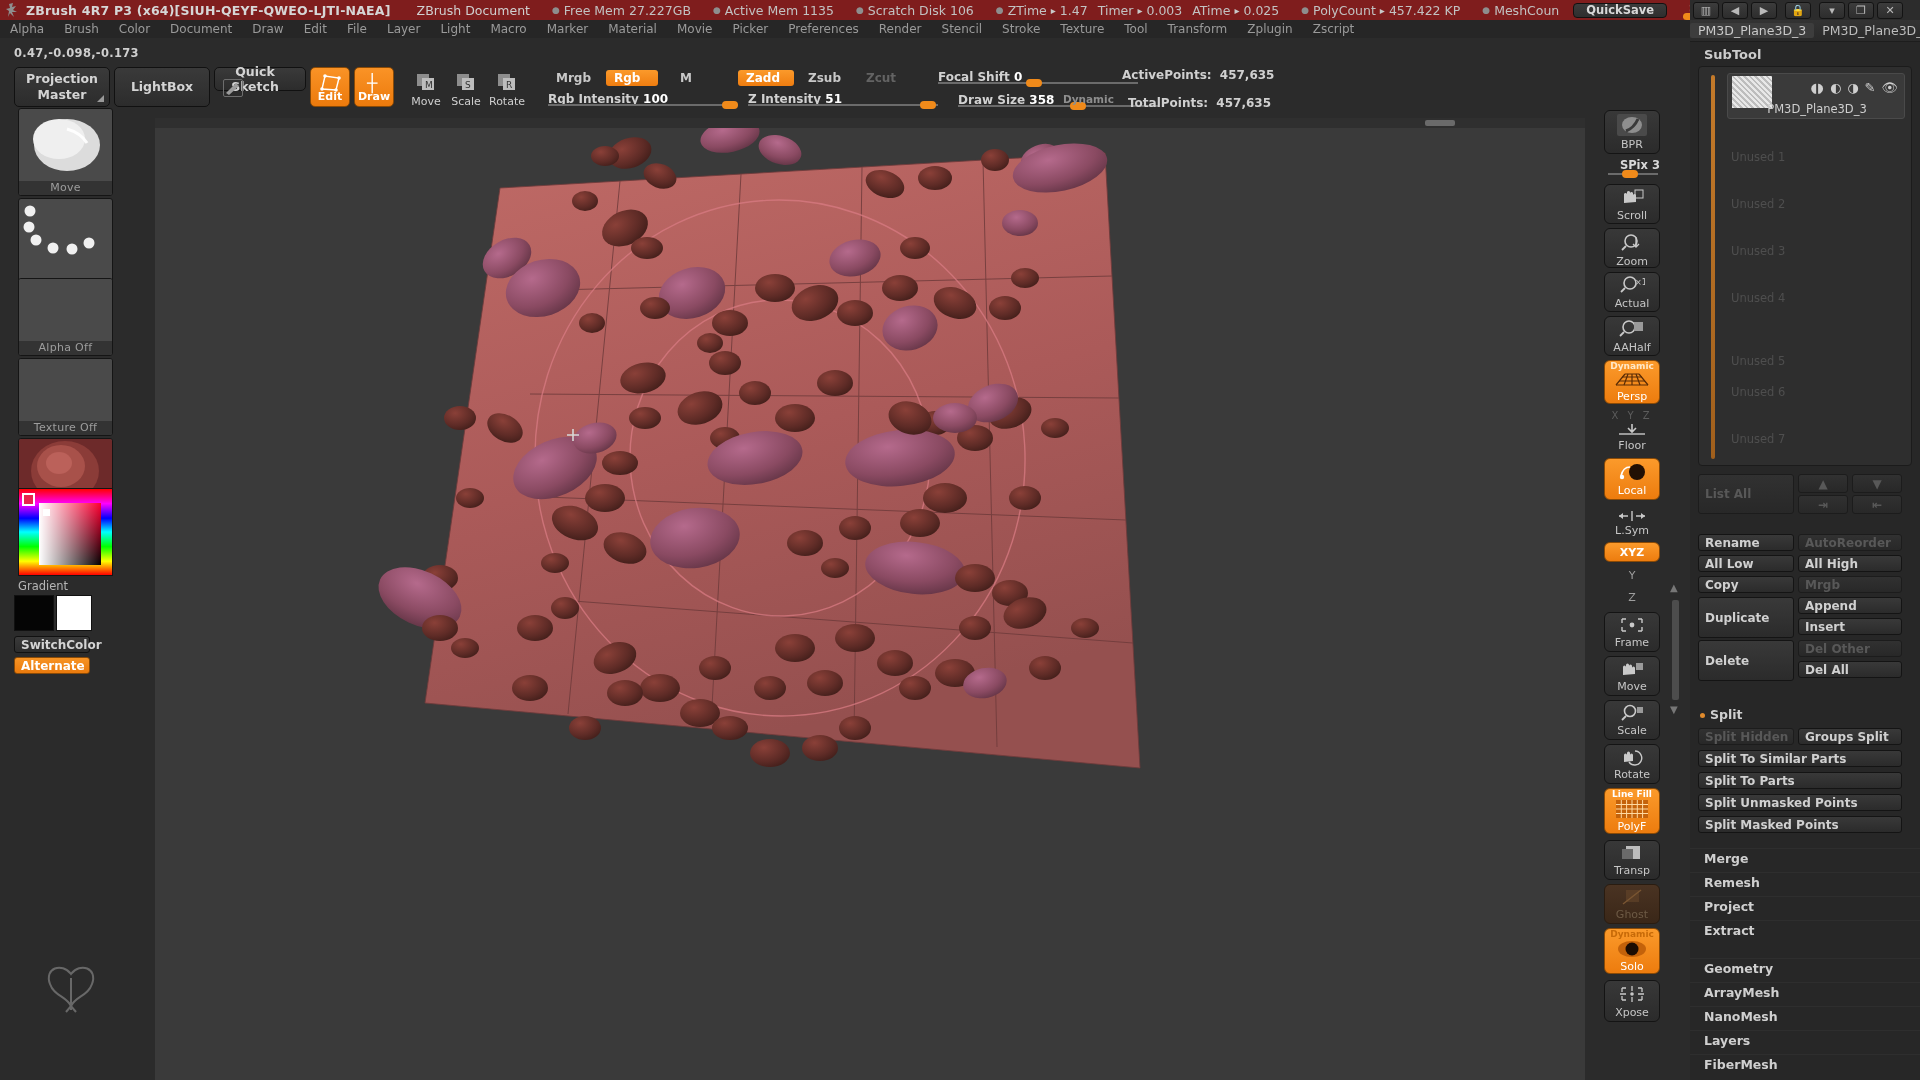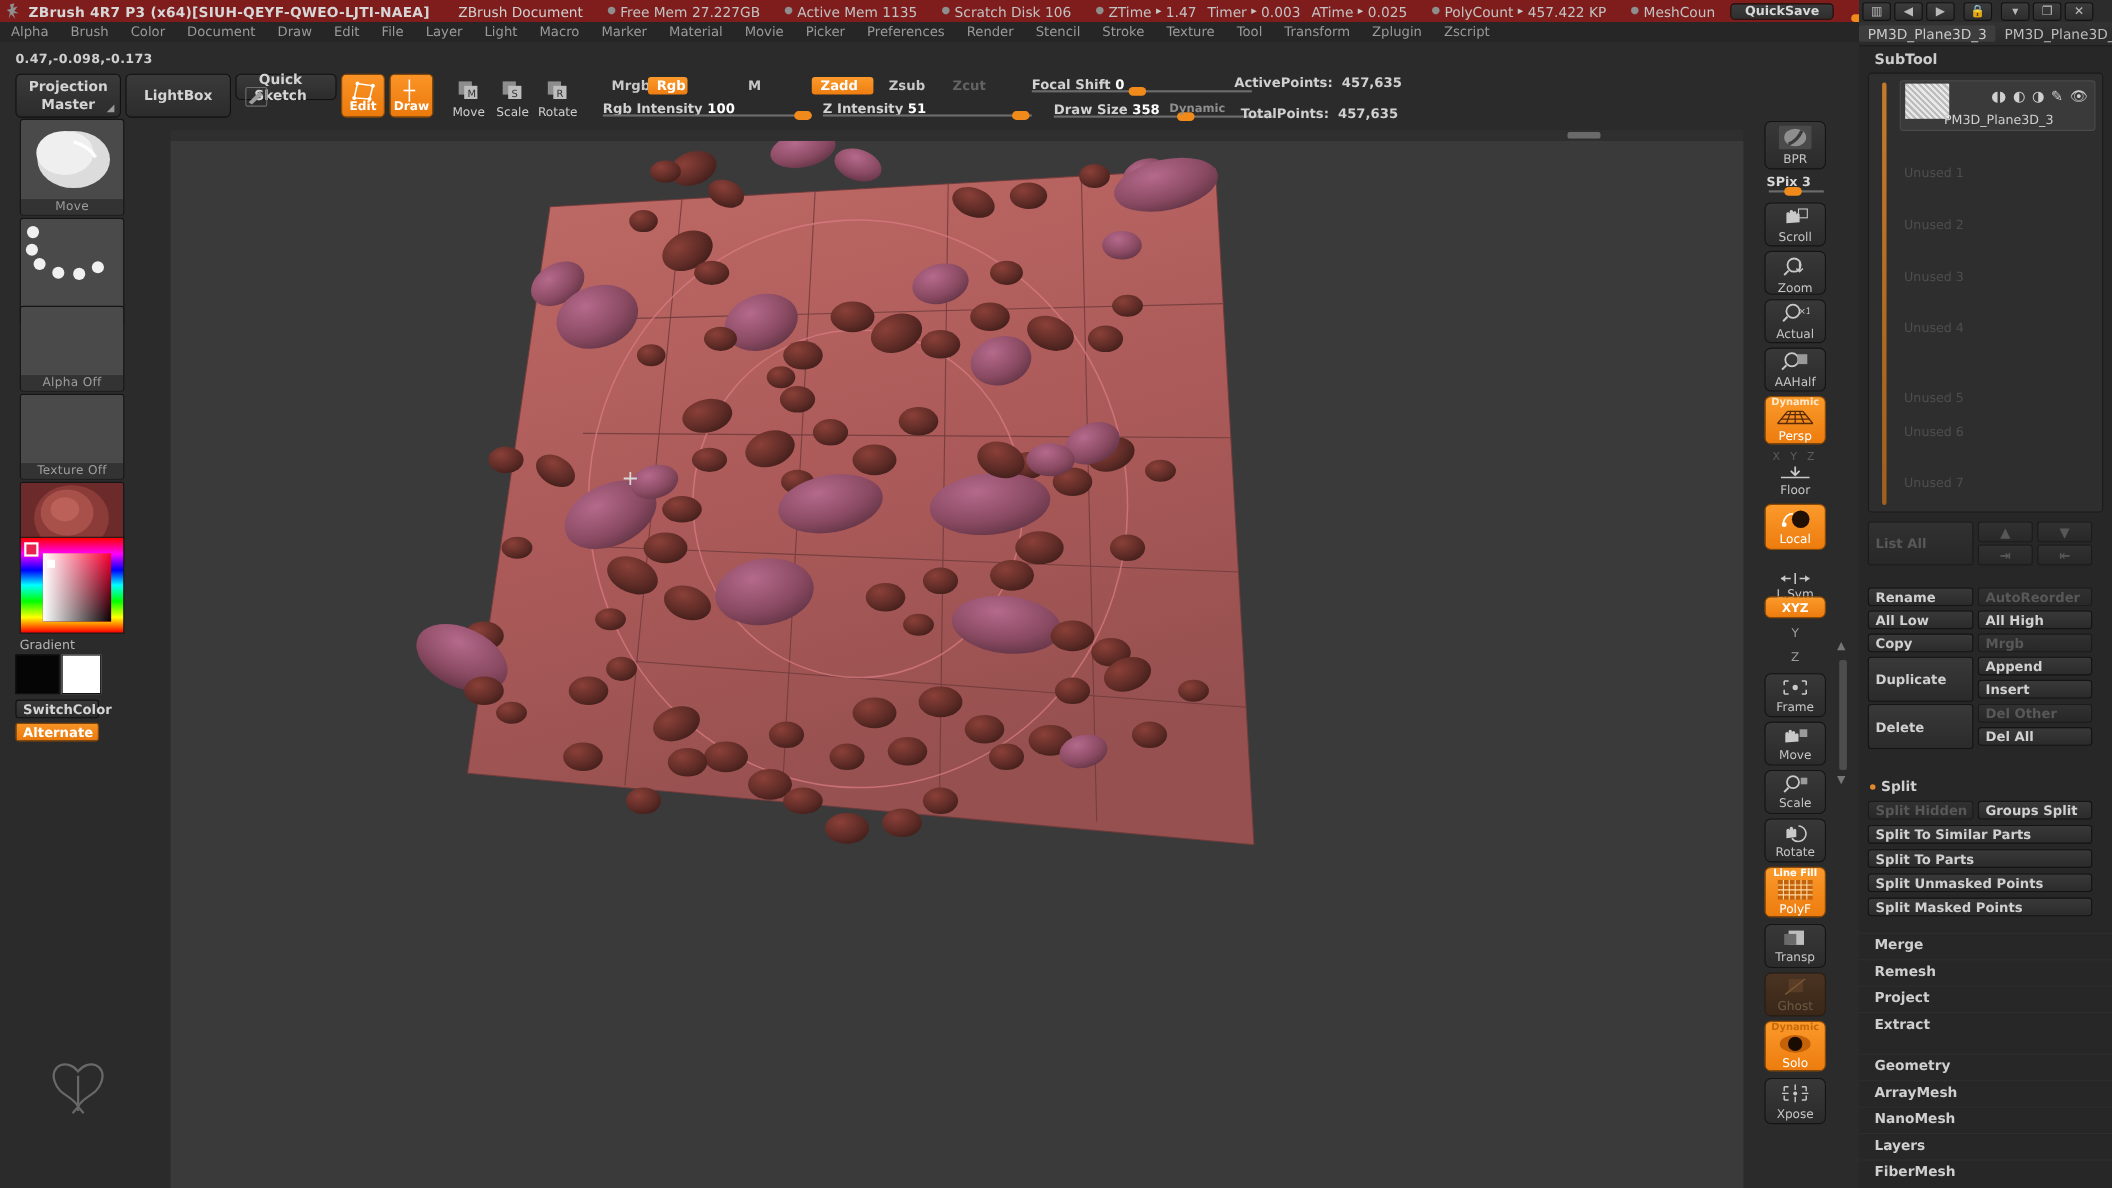--- a/index.html
+++ b/index.html
@@ -141,21 +141,21 @@
     display:flex; flex-direction:column; align-items:center; justify-content:center;
     color:#c6c6c6; font-size:11px; gap:1px;
   }
   .rbtn.on { background:linear-gradient(#fb9a2b,#ed7c0e); border-color:#8a4a06; color:#fff; }
   .rbtn.flat { background:transparent; border:none; }
   .rbtn.dim { background:linear-gradient(#4a3322,#3a2718); border-color:#2a1c10; color:#6d5a45;}
   .rbtn .tag { font-size:9px; font-weight:bold; line-height:9px; color:#ffe9c9;}
   .rbtn .ico { line-height:1; }
   .rbtn .lbl { font-size:11px; line-height:11px; }
   .spix { position:absolute; left:6px; width:54px; }
-  .spix .txt { font-size:11.5px; color:#d8d8d8; font-weight:bold; text-align:left;}
+  .spix .txt { font-size:11.5px; color:#d8d8d8; font-weight:bold; text-align:right;}
   .spix .tr { position:absolute; left:2px; top:15px; width:50px; height:2px; background:#6b6b6b;}
   .spix .kn { position:absolute; left:16px; top:12px; width:16px; height:8px; border-radius:4px; background:#f08a1a;}
   .axislabels { position:absolute; left:8px; width:48px; font-size:10px; color:#5d5d5d; text-align:center; letter-spacing:3px;}
   .rscroll { position:absolute; left:1672px; top:600px; width:7px; height:100px; background:#4d4d4d; border-radius:2px;}
   .rarrow { position:absolute; left:1670px; color:#777; font-size:10px;}
 
   
   .rightpanel { position:absolute; left:1690px; top:0px; width:230px; height:1080px; background:#272727; }
   .tooltabs { position:absolute; left:0; top:0; width:230px; height:20px; background:#2c2c2c; display:flex; align-items:center;}
   .ticon { width:26px; height:17px; margin-left:3px; background:linear-gradient(#3c3c3c,#2d2d2d); border:1px solid #131313;
@@ -349,21 +349,21 @@
         <svg width="22" height="20" viewBox="0 0 22 20">
             <rect x="2" y="2" width="12" height="12" fill="#8d8d8d"></rect>
             <rect x="7" y="6" width="12" height="12" fill="#bdbdbd"></rect>
             <text x="10" y="16" font-size="9" fill="#333" font-family="DejaVu Sans">R</text>
           </svg>
       </span>
       <span>Rotate</span>
     </div>
 
     <div class="pill" style="left:548px; top:10px;">Mrgb</div>
-    <div class="pill on" style="left:589px; top:10px; width:36px;">Rgb</div>
+    <div class="pill on" style="left:606px; top:10px; width:52px;">Rgb</div>
     <div class="pill" style="left:672px; top:10px;">M</div>
 
     <div class="pill on" style="left:738px; top:10px; width:56px;">Zadd</div>
     <div class="pill" style="left:800px; top:10px;">Zsub</div>
     <div class="pill off-dim" style="left:858px; top:10px;">Zcut</div>
 
     <div class="slider" style="left:548px; top:32px; width:190px; height:14px;">
       <span class="sl-label">
         <span>Rgb Intensity</span>
         <span class="sl-val">100</span>
@@ -737,21 +737,21 @@
       <span class="ico">
         <svg width="30" height="20" viewBox="0 0 30 20">
             <circle cx="20" cy="10" r="8" fill="#221004"></circle>
             <path d="M4 14 q2-9 9-9" stroke="#fff" stroke-width="1.6" fill="none"></path>
             <circle cx="5" cy="15" r="2.2" fill="#fff"></circle>
           </svg>
       </span>
       <span class="lbl">Local</span>
     </div>
 
-    <div class="rbtn flat" style="top:408px; height:30px;">
+    <div class="rbtn flat" style="top:398px; height:30px;">
       <span class="ico">
         <svg width="30" height="12" viewBox="0 0 30 12">
             <path d="M2 6 H11 M19 6 H28 M15 1 V11" stroke="#c9c9c9" stroke-width="1.4"></path>
             <path d="M2 6 l4-3 v6 z M28 6 l-4-3 v6 z" fill="#c9c9c9"></path>
           </svg>
       </span>
       <span class="lbl">L.Sym</span>
     </div>
 
     <div class="rbtn on" style="top:432px; height:20px;">

